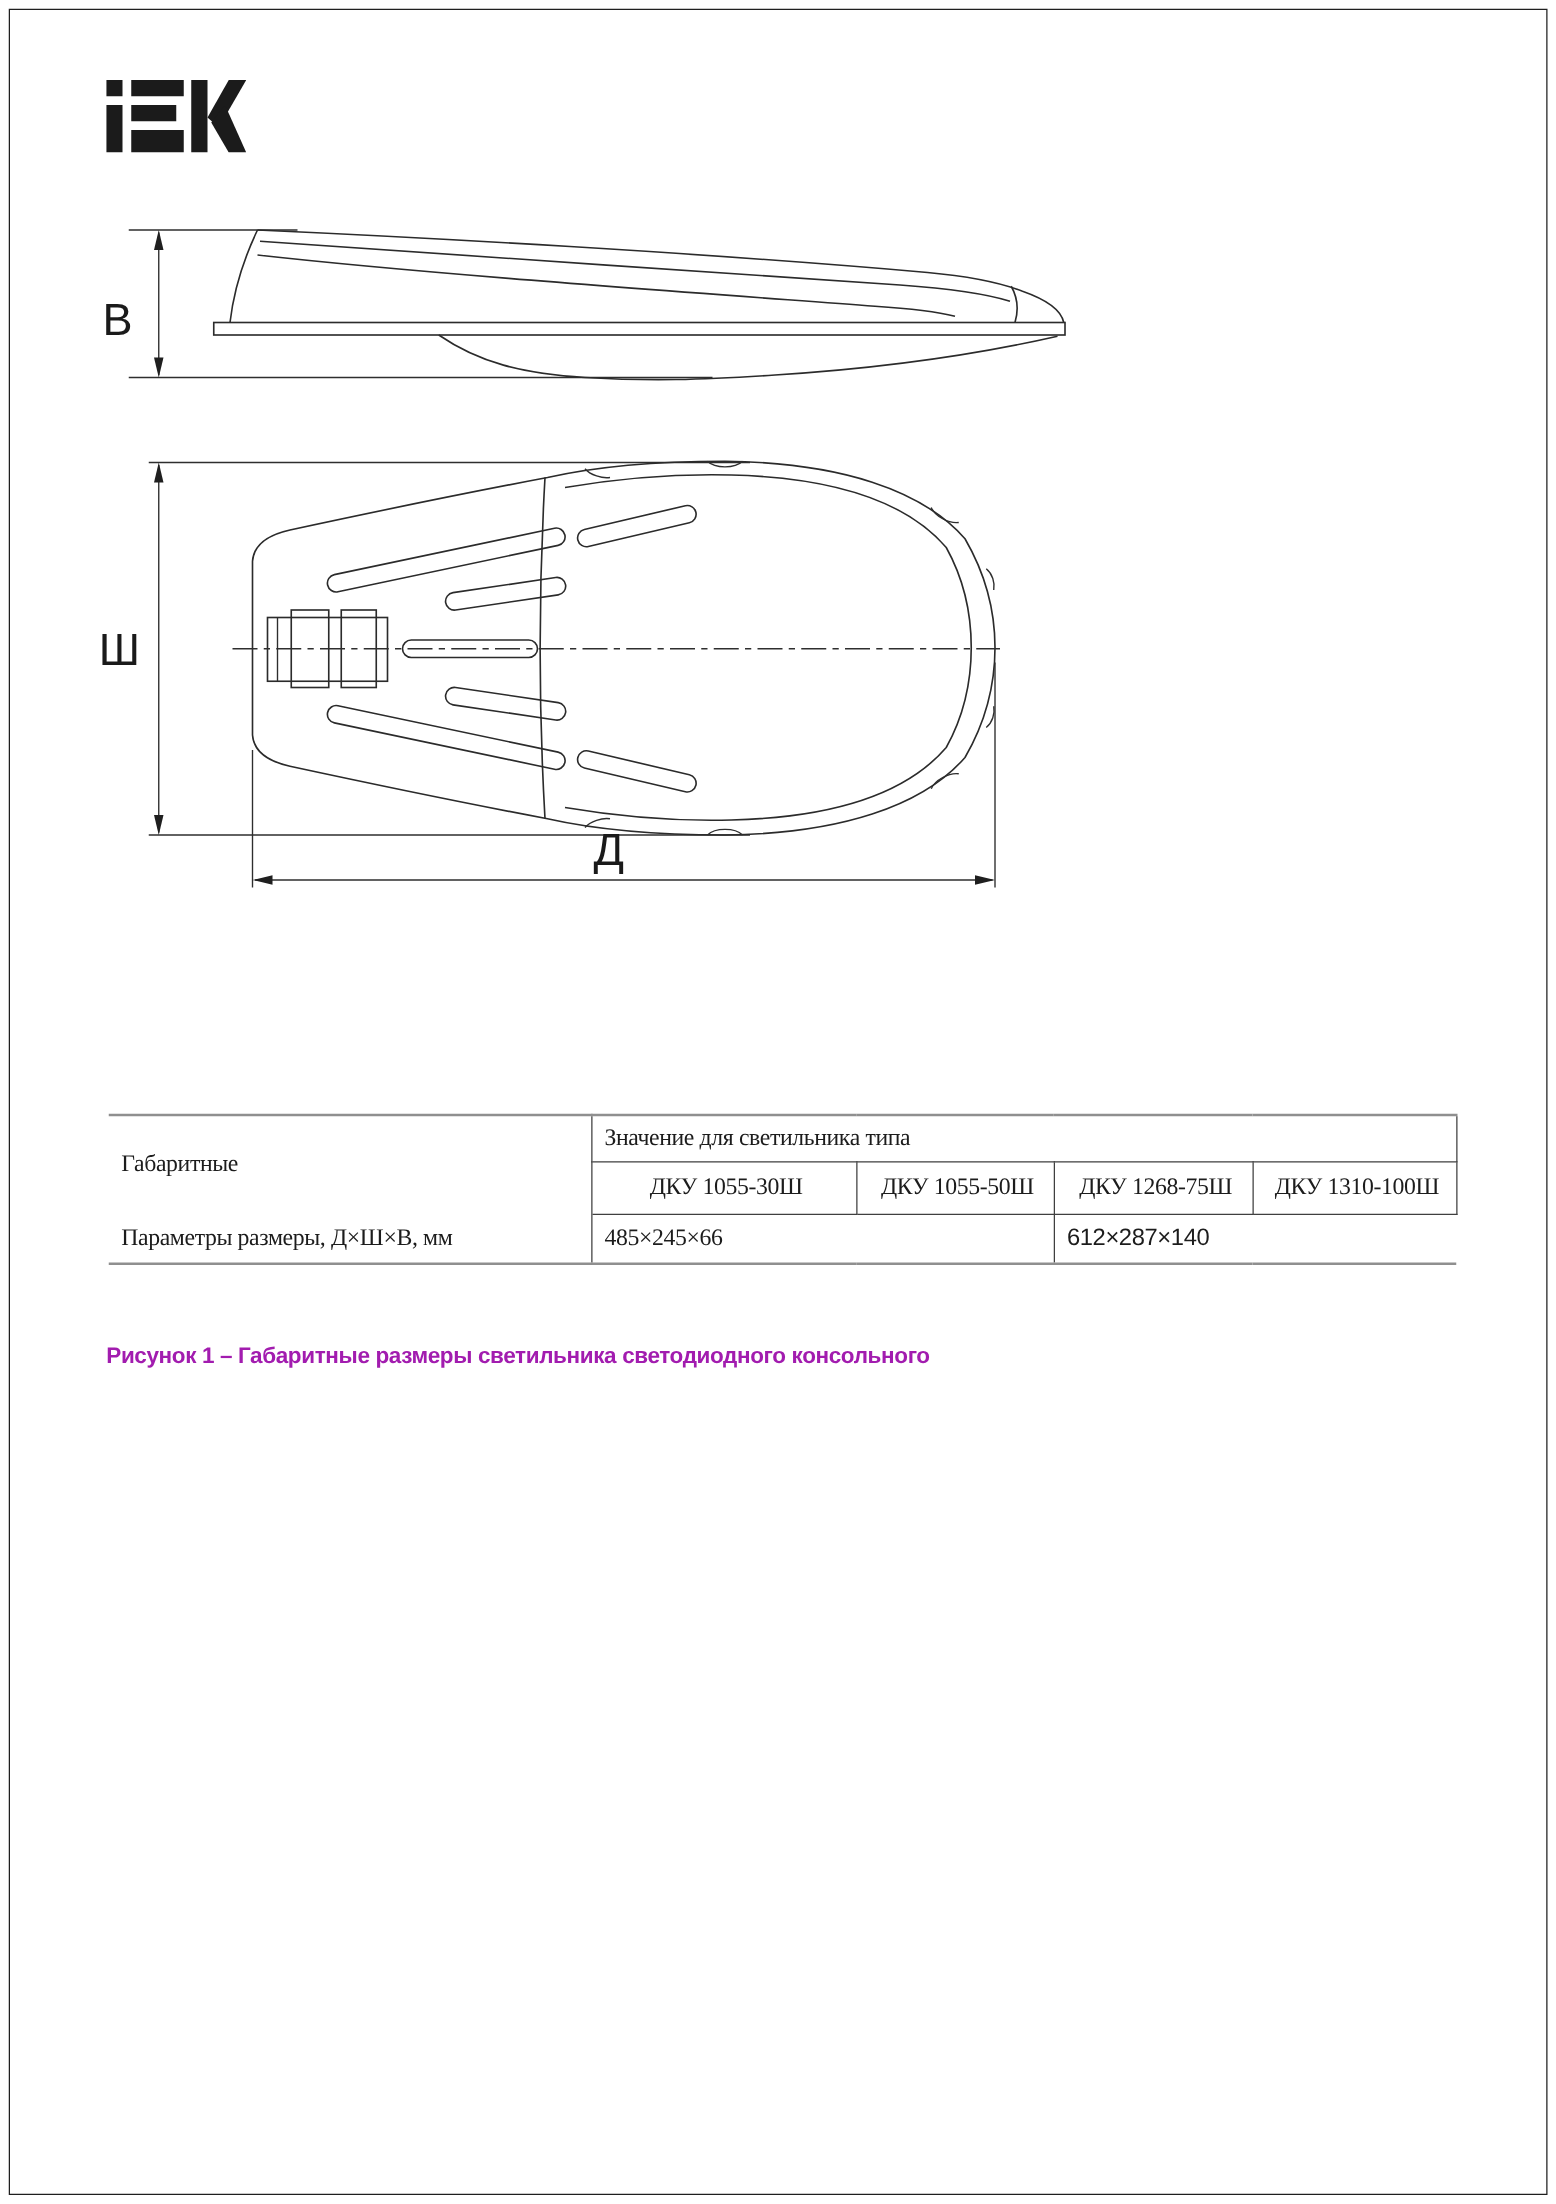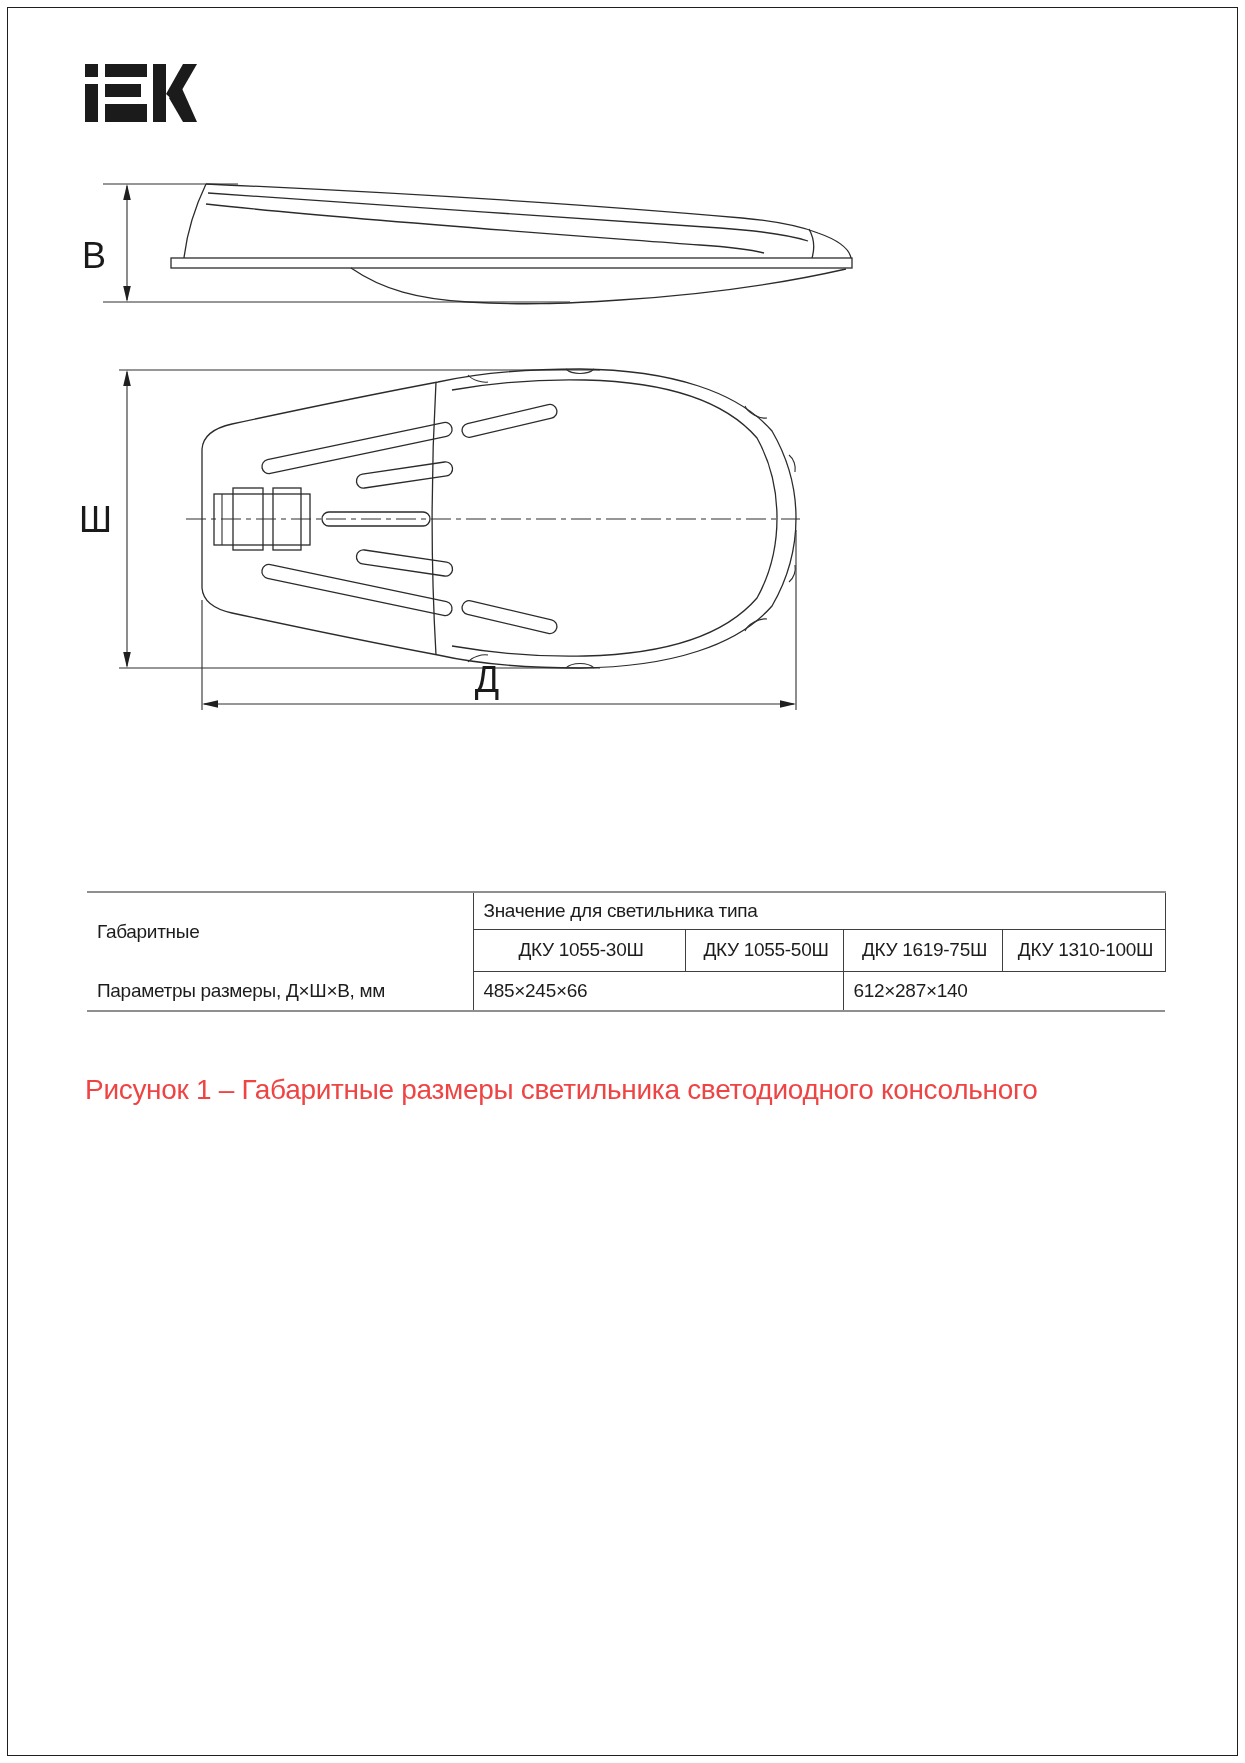--- a/index.html
+++ b/index.html
@@ -28,27 +28,27 @@
     border-collapse:collapse;table-layout:fixed;
     font-size:19px;letter-spacing:-0.3px;color:#1c1c1c;
   }
   .spec-table td{
     padding:2px 6px 2px 10px;
     vertical-align:middle;
     overflow:hidden;white-space:nowrap;
   }
   .spec-table{border-top:2px solid #8f8f8f;border-bottom:2px solid #8f8f8f;}
   .bb{border-bottom:1px solid #3f3f3f;}
-  .br{border-right:1px solid #3f3f3f;}
+  .br{border-right:1px solid #3f3f3f;font-family:Liberation Serif, serif;}
   .r1{height:37px;}
   .r2{height:42px;text-align:center;}
   .r3{height:40px;}
   .caption{
     position:absolute;left:85px;top:1074px;width:1000px;
-    font-size:28px;letter-spacing:-0.3px;color:#ef4444;
+    font-size:18px;letter-spacing:-0.3px;color:#a21caf;font-weight:bold;
   }
   svg .ln{stroke:#2b2b2b;stroke-width:1.3;fill:none;}
   svg .thin{stroke:#2e2e2e;stroke-width:1.1;fill:none;}
   svg .arr{fill:#1f1f1f;stroke:none;}
 </style>
 </head>
 <body>
 
 <div class="page">
 
@@ -154,21 +154,21 @@
         <col style="width:163px">
     </colgroup>
     <tbody>
       <tr class="r1">
         <td class="br" rowspan="2">Габаритные</td>
         <td class="bb br" colspan="4">Значение для светильника типа</td>
       </tr>
       <tr class="r2">
         <td class="bb br">ДКУ 1055-30Ш</td>
         <td class="bb br">ДКУ 1055-50Ш</td>
-        <td class="bb br">ДКУ 1619-75Ш</td>
+        <td class="bb br">ДКУ 1268-75Ш</td>
         <td class="bb br">ДКУ 1310-100Ш</td>
       </tr>
       <tr class="r3">
         <td class="br">Параметры размеры, Д×Ш×В, мм</td>
         <td class="br" colspan="2">485×245×66</td>
         <td colspan="2">612×287×140</td>
       </tr>
     </tbody>
   </table>
 

